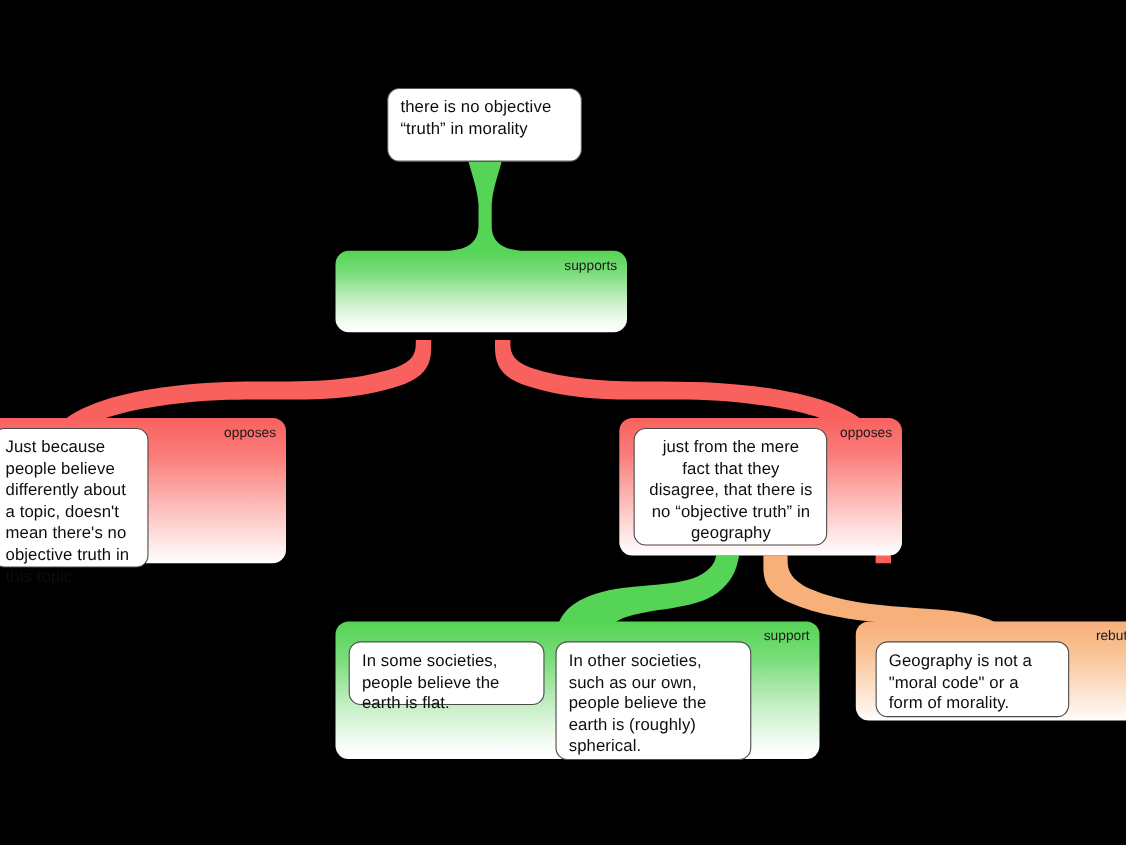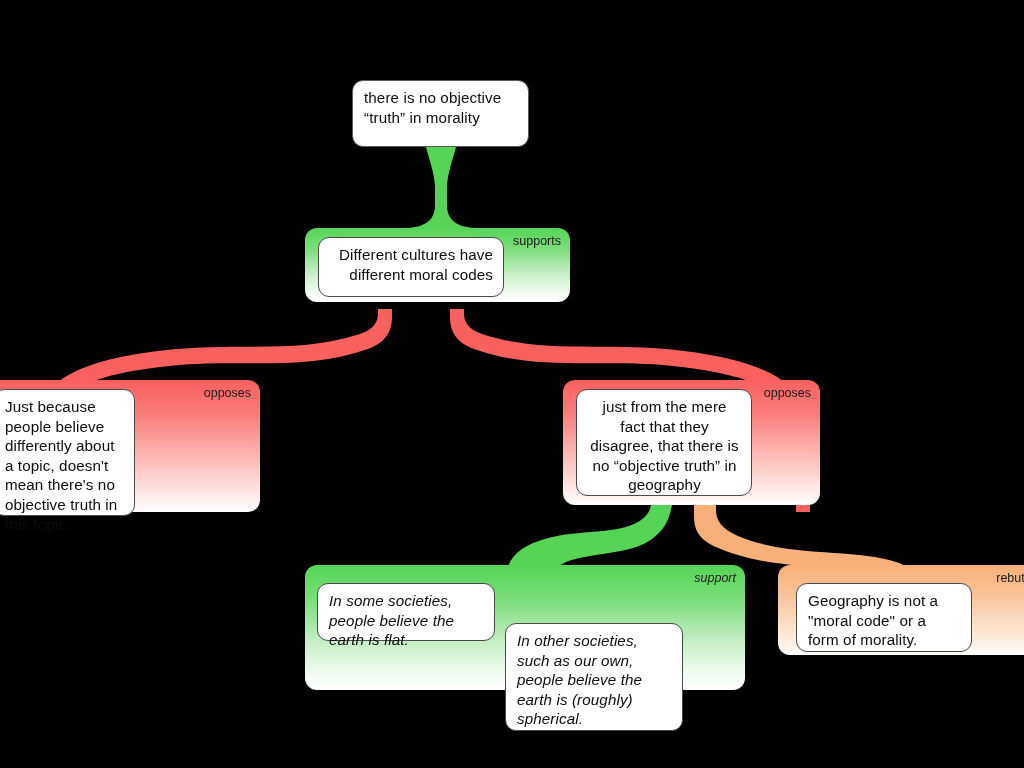--- a/index.html
+++ b/index.html
@@ -155,45 +155,42 @@
              C 700 540 694 531 694 516
              L 694 505 Z"></path>
   </svg>
 
   <div class="card root" style="left:352px; top:80px; width:177px; height:67px;">
     <p>there is no objective “truth” in morality</p>
   </div>
 
   <div class="group green" style="left:305px; top:228px; width:265px; height:74px;text-align:right;">
     <span class="group-label">supports</span>
-    <div class="card" style="left:13px; top:9px; width:186px; height:60px;">
-      <p>Different cultures have different moral codes</p>
-    </div>
   </div>
 
   <div class="group red" style="left:-16px; top:380px; width:276px; height:132px;">
     <span class="group-label">opposes</span>
     <div class="card" style="left:9px; top:9px; width:142px; height:127px;">
       <p>Just because people believe differently about a topic, doesn't mean there's no objective truth in this topic.</p>
     </div>
   </div>
 
   <div class="group red" style="left:563px; top:380px; width:257px; height:125px;">
     <span class="group-label">opposes</span>
     <div class="card" style="left:13px; top:9px; width:176px; height:107px;text-align:center;">
       <p>just from the mere fact that they disagree, that there is no “objective truth” in geography</p>
     </div>
   </div>
 
-  <div class="group green" style="left:305px; top:565px; width:440px; height:125px;font-style:italic;">
+  <div class="group green" style="left:305px; top:565px; width:440px; height:125px;">
     <span class="group-label">support</span>
     <div class="card" style="left:12px; top:18px; width:178px; height:58px;">
       <p>In some societies, people believe the earth is flat.</p>
     </div>
-    <div class="card" style="left:200px; top:18px; width:178px; height:108px;margin-top:40px;">
+    <div class="card" style="left:200px; top:18px; width:178px; height:108px;">
       <p>In other societies, such as our own, people believe the earth is (roughly) spherical.</p>
     </div>
   </div>
 
   <div class="group orange" style="left:778px; top:565px; width:262px; height:90px;">
     <span class="group-label">rebuts</span>
     <div class="card" style="left:18px; top:18px; width:176px; height:69px;">
       <p>Geography is not a "moral code" or a form of morality.</p>
     </div>
   </div>

